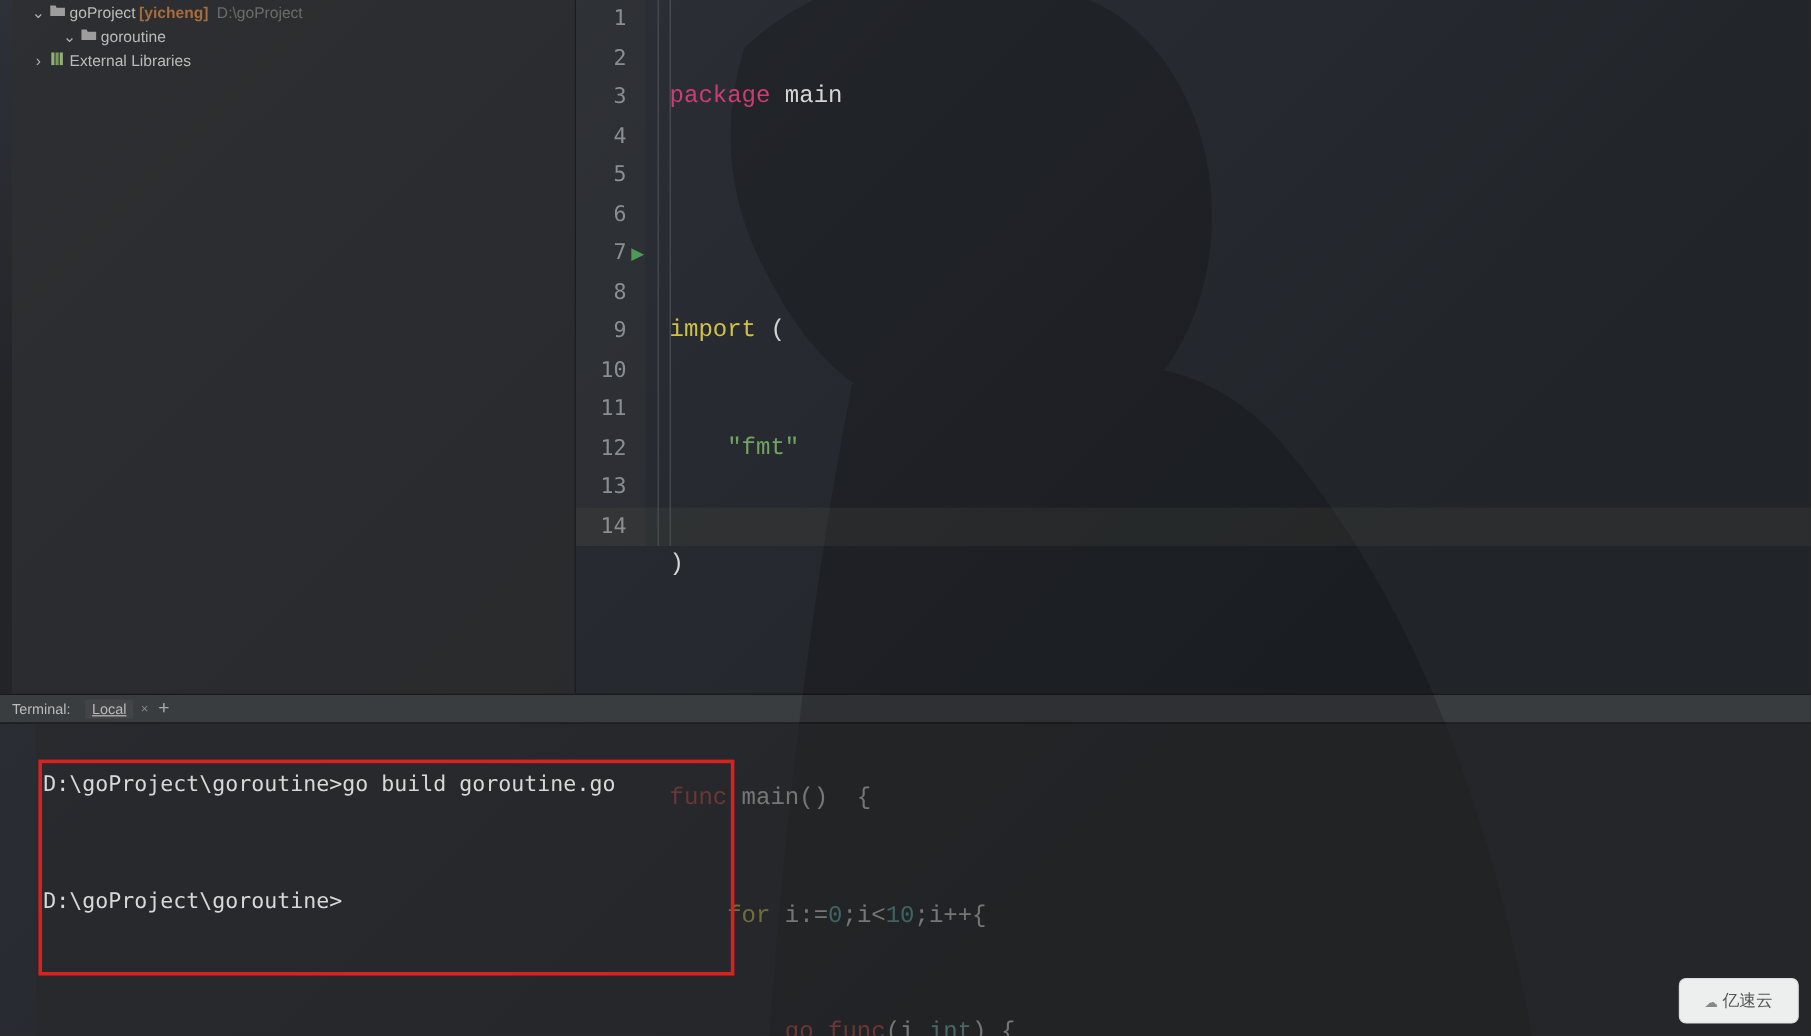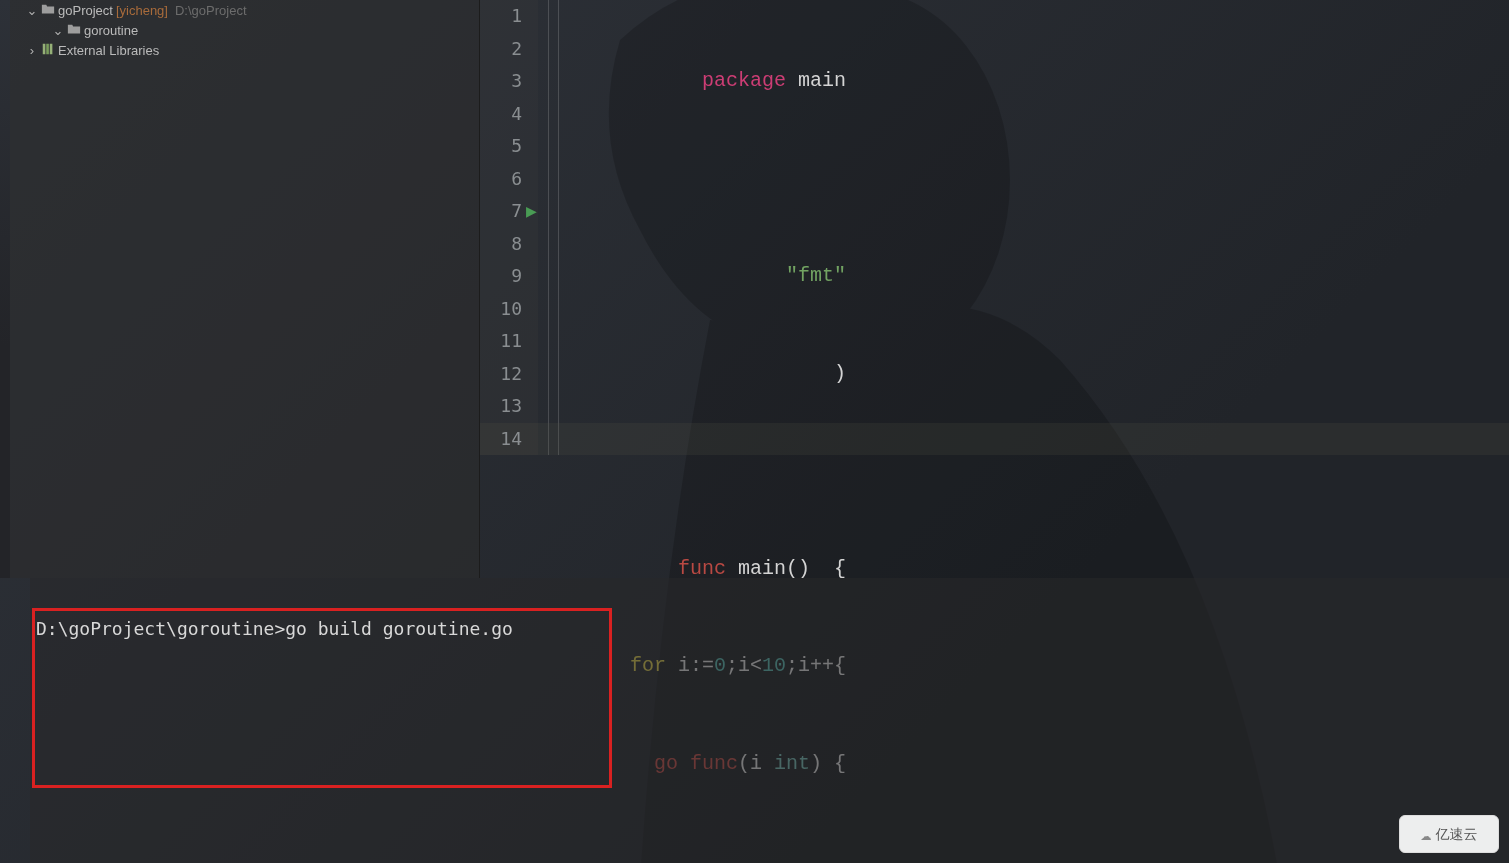--- a/index.html
+++ b/index.html
@@ -20,30 +20,30 @@
   .tree-row { display: flex; align-items: center; height: 20px; padding-left: 0; gap:3px;}
   .indent0 { padding-left: 12px; }
   .indent1 { padding-left: 38px; }
   .indent2 { padding-left: 64px; }
   .breadcrumb-path { color:#6c6c6c; margin-left:4px;}
   .chev { width:12px; text-align:center; color:#b0b0b0;}
   .folder-icon { color:#9d9d9d;}
   .file-icon { color:#6998b1;}
   .lib-icon { color:#888;}
   .scr-icon { color:#c08b3e;}
-  .bracket { color:#a86b3b;}
+  .bracket { color:#a86b3b;font-weight:bold;}
   svg.icon { width:14px; height:14px; }
   
   .gutter { position: absolute; left: 0; top: 0; width: 58px; height: 455px; background: rgba(60,60,60,0.25); }
   .line-no { position: absolute; left: 0; width: 42px; text-align: right; font-family: Consolas, monospace; font-size: 18px; color:#8a8e91; height:32.5px; line-height:32.5px;}
   .run-gutter { position:absolute; left:46px; width:12px; }
   .run-triangle { color:#499c54; font-size:14px; }
   
   .code { position:absolute; left:78px; top:0; font-family: Consolas, "Courier New", monospace; font-size:20px; line-height:32.5px; white-space:pre;}
-  .code-row { height:32.5px;text-align:right; }
+  .code-row { height:32.5px; }
   .kw-pink { color:#cc3d74; }
   .kw-yellow { color:#d0c148; }
   .kw-red { color:#b94943; }
   .kw-teal { color:#54afa7; }
   .kw-teal2 { color:#6fb2ab; }
   .kw-white { color:#d4d4d4; }
   .kw-str { color:#72a362; }
   .current-line-hl { position:absolute; left:0; right:0; background:rgba(90,90,70,0.18); }
   .gutter-sep { position:absolute; width:1px; background:rgba(200,200,200,0.22); top:0; height:455px;}
   .gsep1 { left:68px;}
@@ -139,39 +139,47 @@
       <div class="line-no" style="top:260px">9</div>
       <div class="line-no" style="top:292.5px">10</div>
       <div class="line-no" style="top:325px">11</div>
       <div class="line-no" style="top:357.5px">12</div>
       <div class="line-no" style="top:390px">13</div>
       <div class="line-no" style="top:422.5px">14</div>
 
       <div class="code">
         <div class="code-row"><span class="kw-pink">package</span><span class="kw-white"> main</span></div>
         <div class="code-row"></div>
+        <div class="code-row"><span class="kw-yellow">import</span><span class="kw-white"> (</span></div>
         <div class="code-row"><span class="kw-str">    "fmt"</span></div>
         <div class="code-row"><span class="kw-white">)</span></div>
         <div class="code-row"></div>
         <div class="code-row"><span class="kw-red">func</span><span class="kw-white"> main()</span><span class="kw-white">  {</span></div>
         <div class="code-row"><span class="kw-yellow">    for</span><span class="kw-white"> i</span><span class="kw-white">:=</span><span class="kw-teal">0</span><span class="kw-white">;i&lt;</span><span class="kw-teal">10</span><span class="kw-white">;i++{</span></div>
         <div class="code-row"><span class="kw-red">        go</span><span class="kw-red"> func</span><span class="kw-white">(i </span><span class="kw-teal2">int</span><span class="kw-white">) {</span></div>
         
         
         
         
       </div>
     </div>
   </div>
 
+  <div class="terminal-bar">
+    <span class="term-label">Terminal:</span>
+    <span class="tab-local">Local</span>
+    <span class="tab-close">×</span>
+    <span class="term-plus">+</span>
+  </div>
 
   <div class="terminal-body">
     <div class="term-box"></div>
     <div class="term-line">D:\goProject\goroutine&gt;go build goroutine.go</div>
     <div class="term-line"></div>
     <div class="term-line"></div>
+    <div class="term-line">D:\goProject\goroutine&gt;</div>
 
     <div class="watermark">
       <span class="wm-icon">☁</span>
       <span>亿速云</span>
     </div>
   </div>
 </div>
 
 </body></html>

